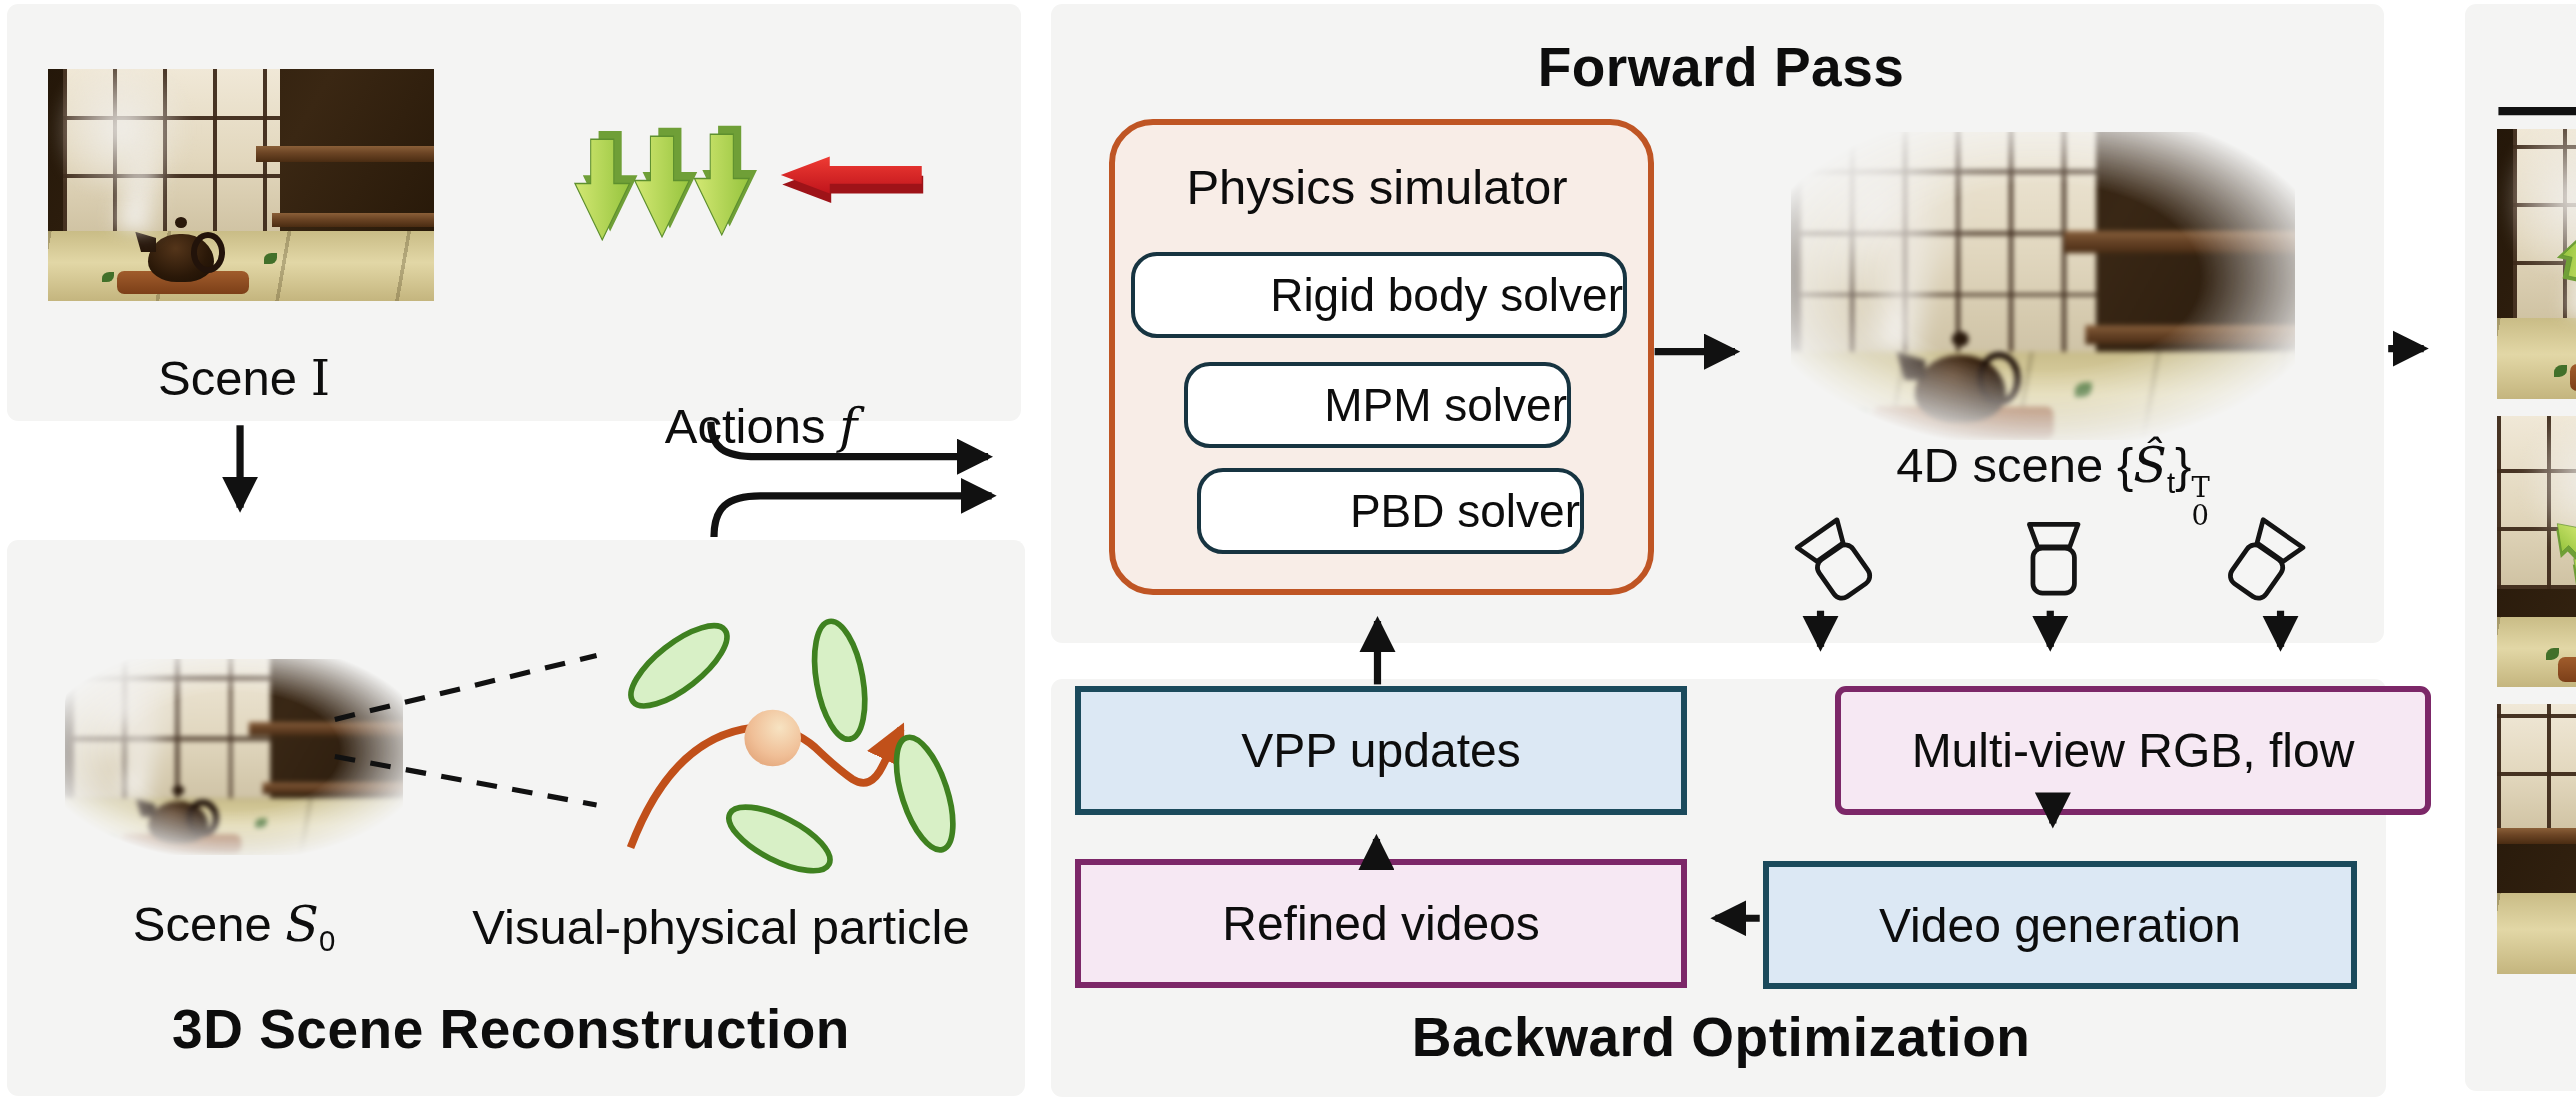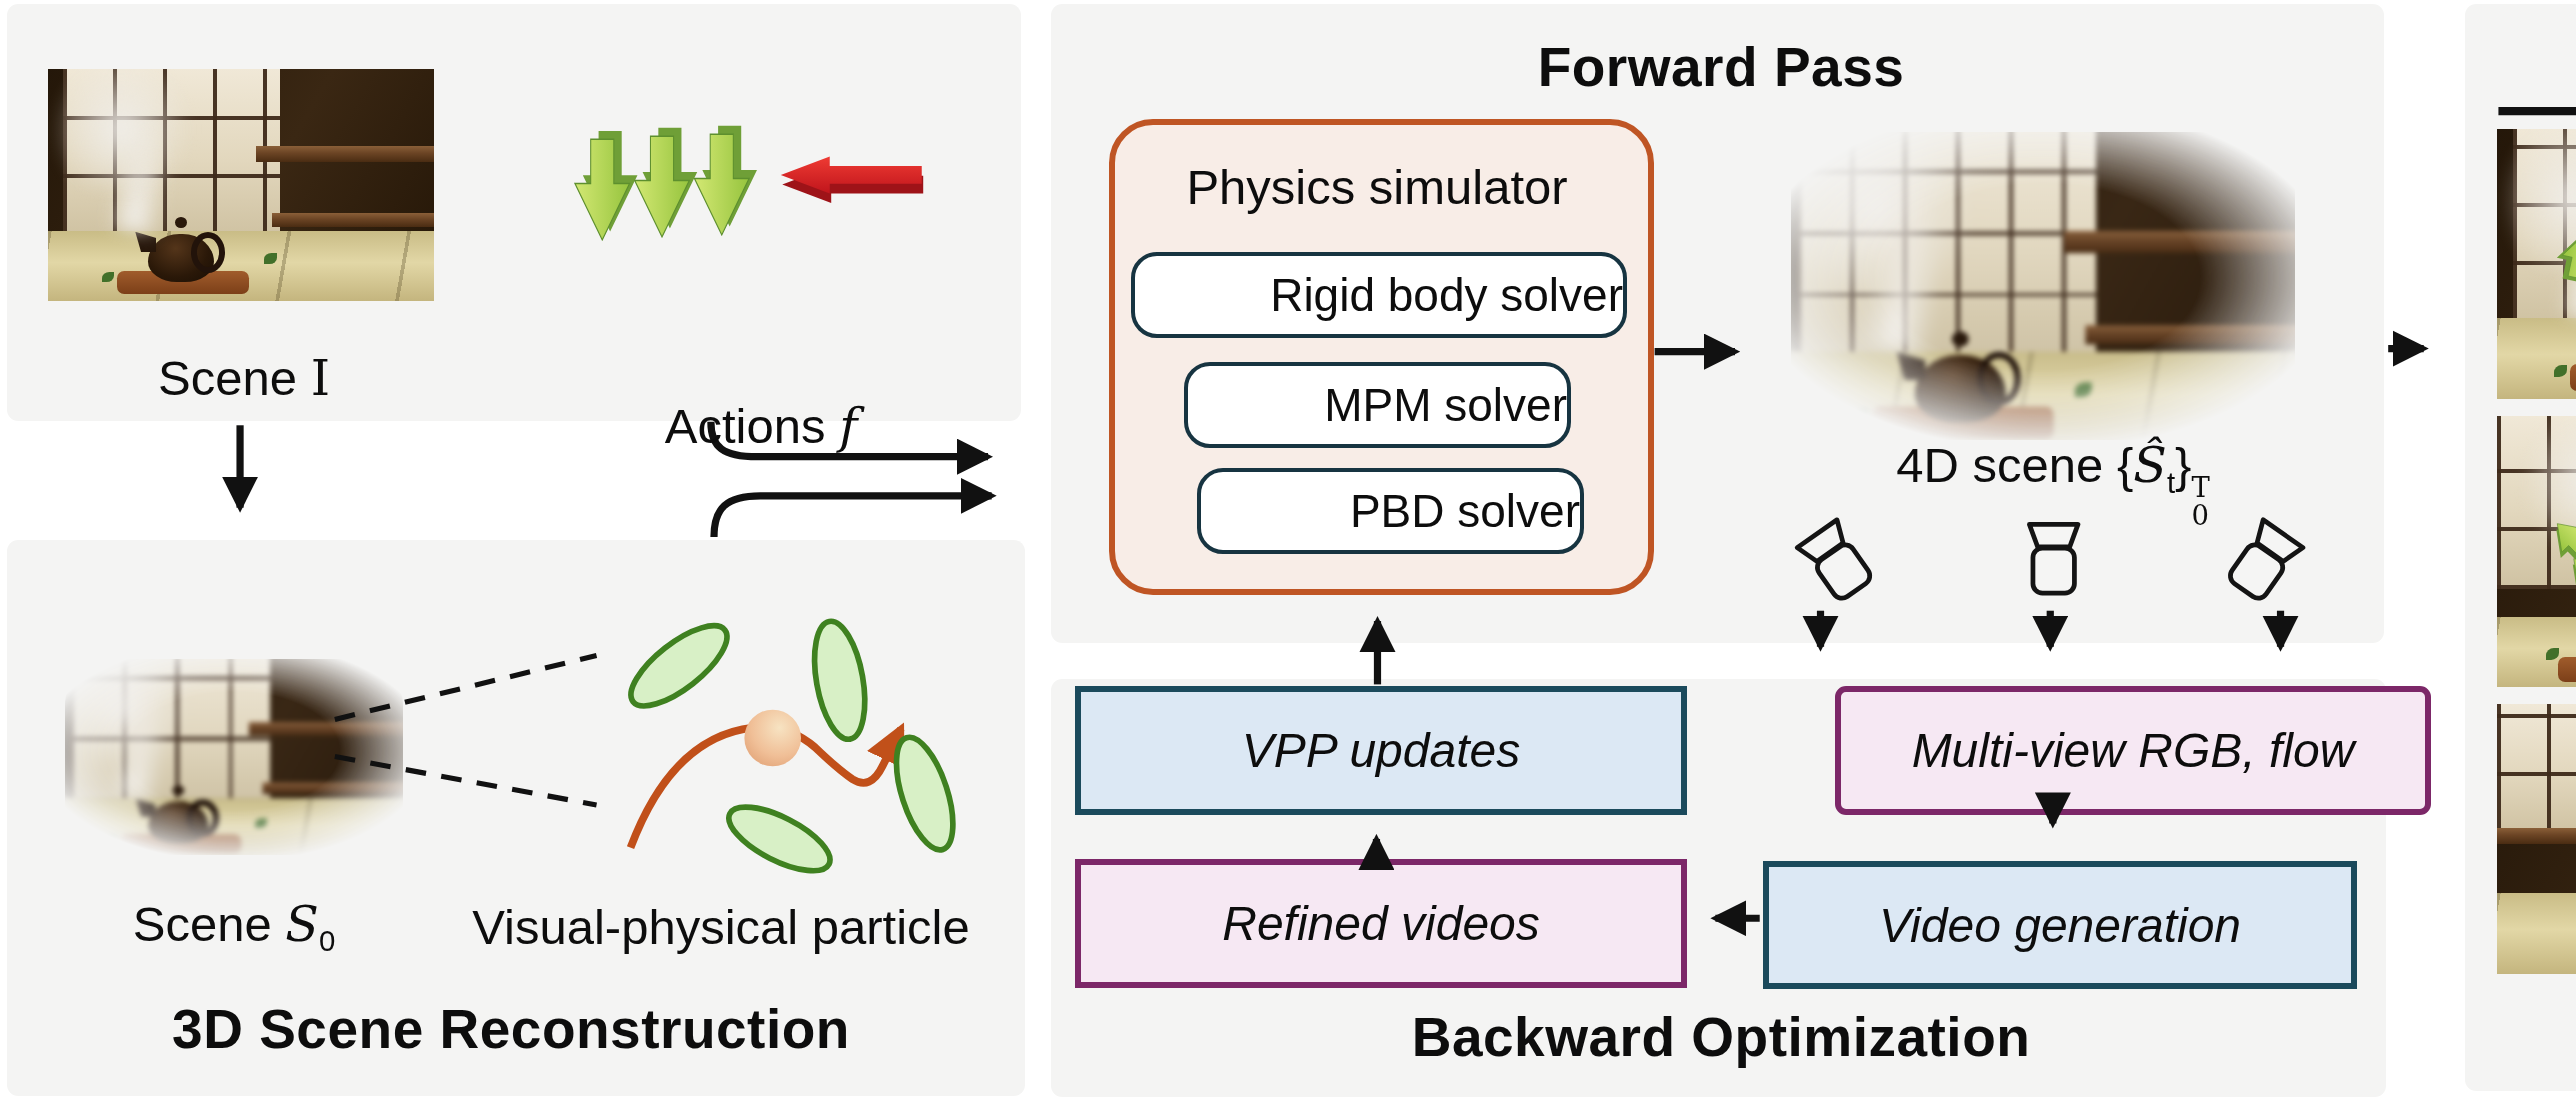--- a/index.html
+++ b/index.html
@@ -13,21 +13,21 @@
   .m{font-family:"DejaVu Serif",serif;font-style:italic;}
   .mu{font-family:"DejaVu Serif",serif;}
   .lbl sub{font-size:60%;}
   .stack{display:inline-flex;flex-direction:column;font-size:56%;line-height:1.0;vertical-align:-0.55em;font-family:"DejaVu Serif",serif;}
   .sp{display:inline-block;width:0.28em;}
 
   
   .physbox{position:absolute;background:#f8ede7;border:6.2px solid #bf5524;border-radius:44px;}
   .sbox{position:absolute;background:#ffffff;border:4.6px solid #173441;border-radius:26px;
         display:flex;align-items:center;justify-content:flex-end;font-size:46px;white-space:nowrap;}
-  .obox{position:absolute;display:flex;align-items:center;justify-content:center;font-size:48px;white-space:nowrap;font-style:italic;}
+  .obox{position:absolute;display:flex;align-items:center;justify-content:center;font-size:48px;white-space:nowrap;}
   .obox.blue{background:#dce8f4;border:6.2px solid #1b4a5c;}
   .obox.pink{background:#f6e8f3;border:6.2px solid #7c2768;}
 
   
   .scene-slot{position:absolute;}
   .scene{position:absolute;inset:0;overflow:hidden;background:linear-gradient(120deg,#241709 0%,#3a2713 55%,#241607 100%);}
   .scene .win{position:absolute;
     background:
       repeating-linear-gradient(90deg, rgba(62,42,26,.95) 0 3.6px, rgba(0,0,0,0) 3.6px 50px),
       repeating-linear-gradient(0deg, rgba(62,42,26,.95) 0 3.6px, rgba(0,0,0,0) 3.6px 58px),

